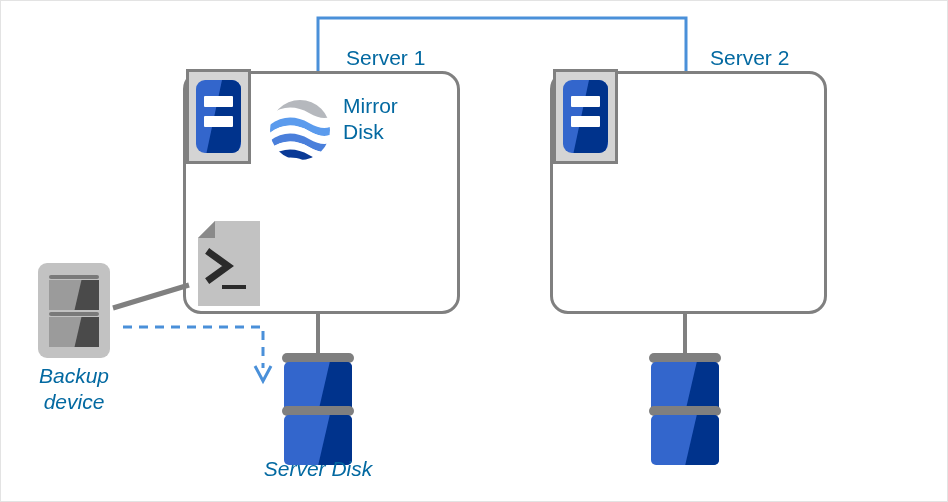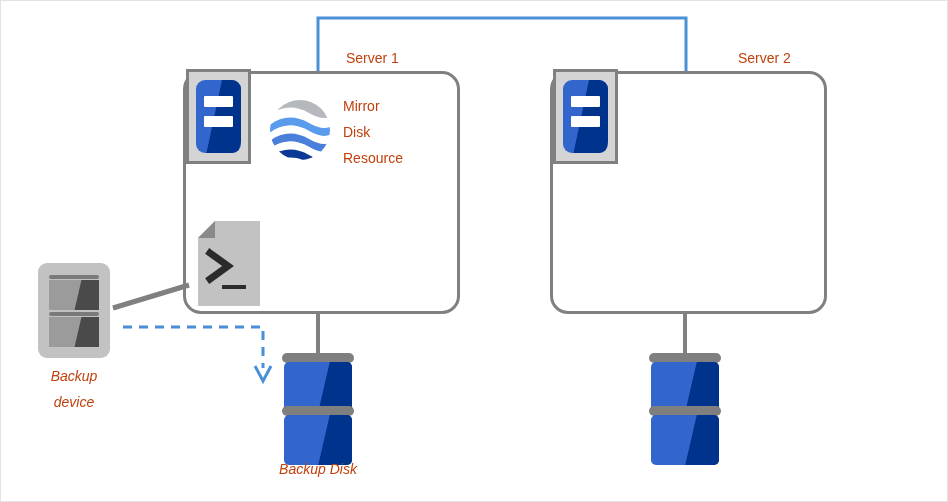--- a/index.html
+++ b/index.html
@@ -16,22 +16,22 @@
     height: 502px;
     background: #ffffff;
     border: 1px solid #e3e3e3;
     box-sizing: border-box;
     overflow: hidden;
   }
 
   
   .lbl {
     position: absolute;
-    color: #c2410c;
-    font-size: 14px;
+    color: #0369a1;
+    font-size: 21px;
     line-height: 26px;
     white-space: pre;
   }
   .lbl-center {
     text-align: center;
     white-space: normal;
     font-style: italic;
   }
 
   
@@ -201,31 +201,31 @@
       <path d="M-4,20 C10,6 26,6 40,14 C52,21 60,20 66,15 L66,-4 L-4,-4 Z" fill="#b5b8bd"></path>
       <path d="M-4,30 C10,16 26,16 40,24 C52,31 60,30 66,25 L66,17 C60,22 52,23 40,16 C26,8 10,8 -4,22 Z" fill="#ffffff"></path>
       <path d="M-4,38 C10,24 26,24 40,32 C52,39 60,38 66,33 L66,25 C60,30 52,31 40,24 C26,16 10,16 -4,30 Z" fill="#5b9bed"></path>
       <path d="M-4,46 C10,32 26,32 40,40 C52,47 60,46 66,41 L66,33 C60,38 52,39 40,32 C26,24 10,24 -4,38 Z" fill="#ffffff"></path>
       <path d="M-4,54 C10,40 26,40 40,48 C52,55 60,54 66,49 L66,41 C60,46 52,47 40,40 C26,32 10,32 -4,46 Z" fill="#4a7fdb"></path>
       <path d="M-4,62 C10,48 26,48 40,56 C52,63 60,62 66,57 L66,49 C60,54 52,55 40,48 C26,40 10,40 -4,54 Z" fill="#ffffff"></path>
       <path d="M-4,70 C10,56 26,56 40,64 C52,71 60,70 66,65 L66,57 C60,62 52,63 40,56 C26,48 10,48 -4,62 Z" fill="#0a3a96"></path>
     </g>
   </svg>
 
-  <div class="lbl" style="left:342px; top:92px; line-height:26px;"><span>Mirror</span><br><span>Disk</span><br><span>Resource</span></div>
+  <div class="lbl" style="left:342px; top:92px; line-height:26px;"><span>Mirror</span><br><span>Disk</span><br></div>
 
   <svg class="script-icon" style="left:197px; top:220px;" width="62" height="85" viewBox="0 0 62 85">
     <path d="M17,0 L62,0 L62,85 L0,85 L0,17 Z" fill="#c2c2c2"></path>
     <path d="M17,0 L17,17 L0,17 Z" fill="#8a8a8a"></path>
     <path d="M12,32 L30,45 L12,58" fill="none" stroke="#2b2b2b" stroke-width="7" stroke-linecap="square"></path>
     <rect x="24" y="64" width="24" height="4" fill="#2b2b2b"></rect>
   </svg>
 
 
-  <div class="lbl" style="left:709px; top:44px;margin-left:28px;">Server 2</div>
+  <div class="lbl" style="left:709px; top:44px;">Server 2</div>
 
   <div class="server-box" style="left:549px; top:70px; width:277px; height:243px;"></div>
   <div class="box-notch" style="left:552px; top:73px; width:62px; height:90px;"></div>
 
   <div class="srv-icon" style="left:552px; top:68px;">
     <div class="body">
       <div class="shade"></div>
       <div class="bar bar1"></div>
       <div class="bar bar2"></div>
     </div>
@@ -259,21 +259,21 @@
     <div class="cap" style="top:0px;"></div>
     <div class="plate" style="top:9px;">
       <div class="dk"></div>
     </div>
     <div class="cap" style="top:53px;"></div>
     <div class="plate" style="top:62px;">
       <div class="dk"></div>
     </div>
   </div>
 
-  <div class="lbl lbl-center" style="left:237px; top:455px; width:160px;">Backup Disk</div>
+  <div class="lbl lbl-center" style="left:237px; top:455px; width:160px;">Server Disk</div>
 
   <div class="gray-line" style="left:682px; top:312px; width:4px; height:43px;"></div>
 
   <div class="disk-stack" style="left:648px; top:352px; height:98px;">
     <div class="cap" style="top:0px;"></div>
     <div class="plate" style="top:9px;">
       <div class="dk"></div>
     </div>
     <div class="cap" style="top:53px;"></div>
     <div class="plate" style="top:62px;">

